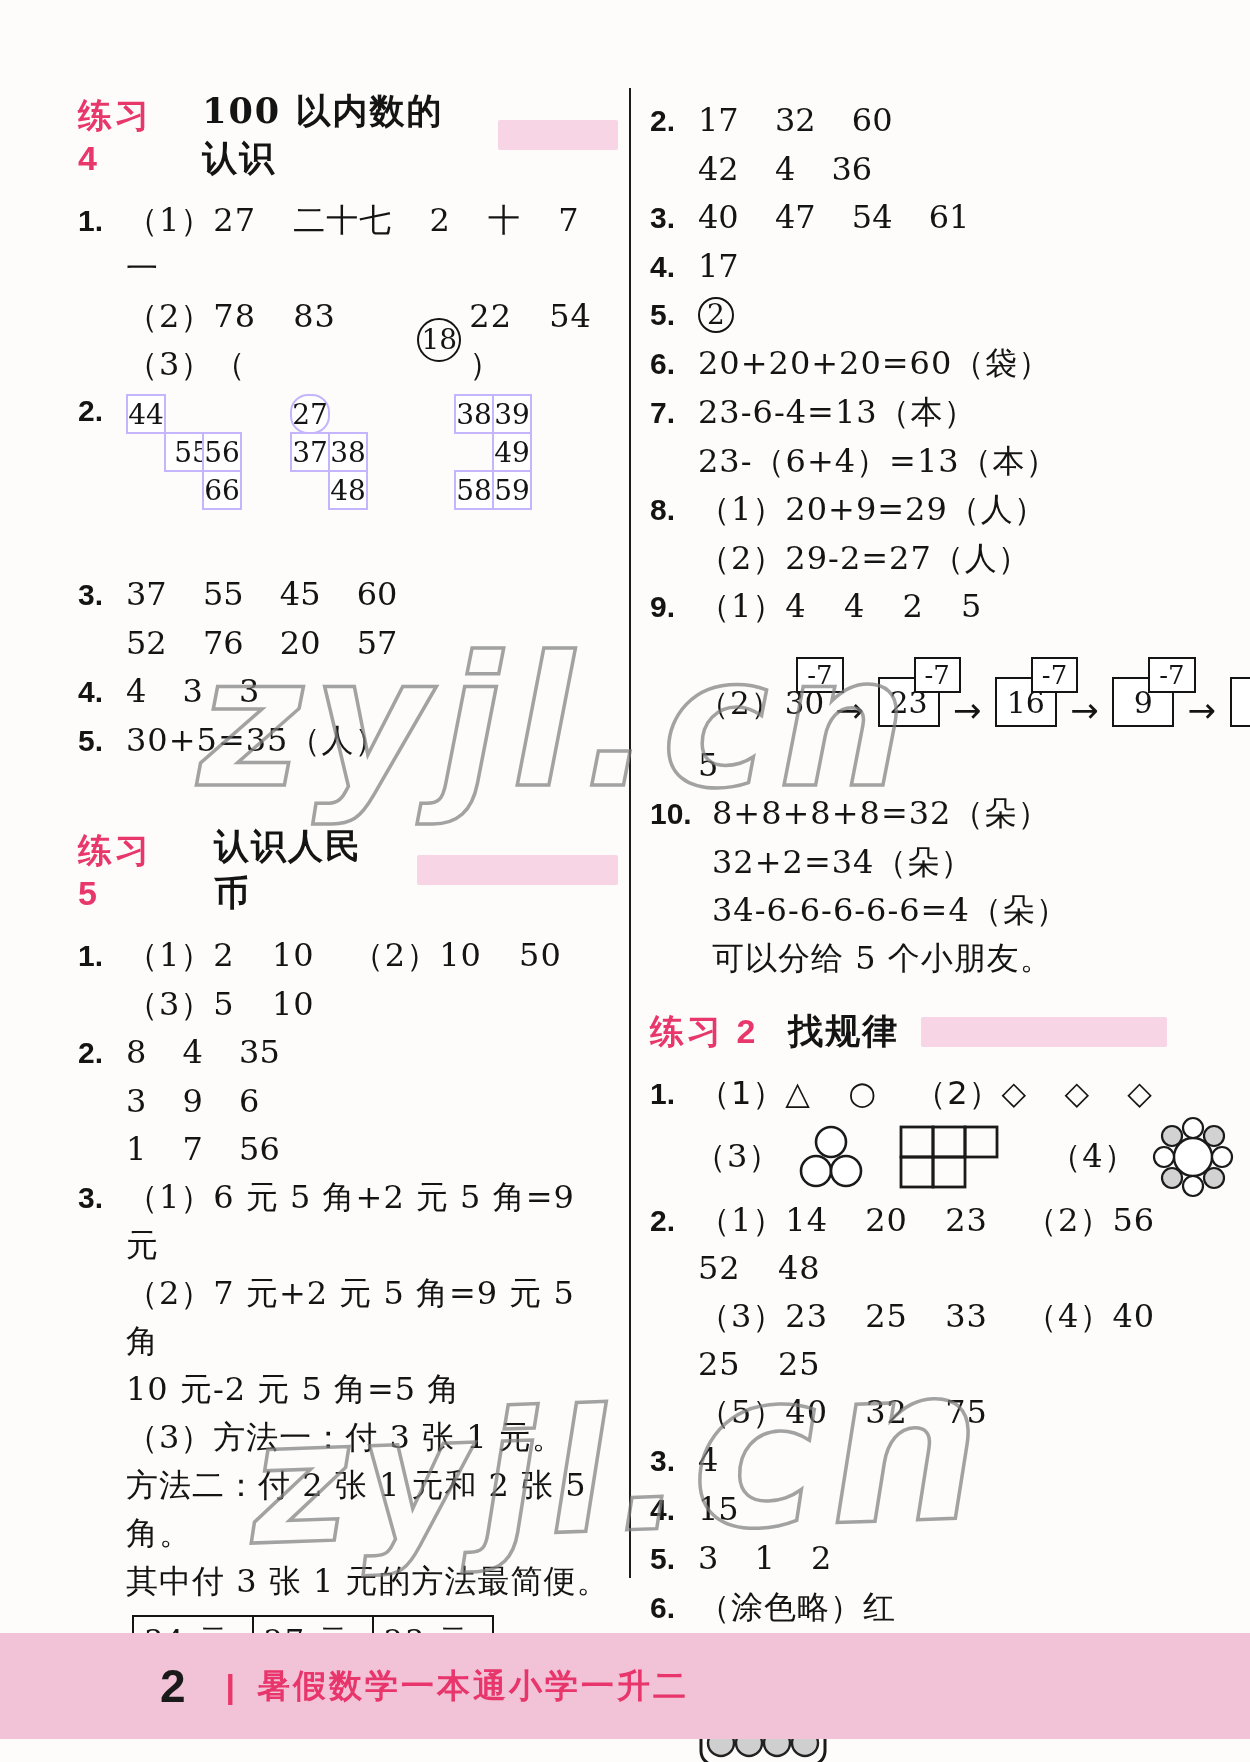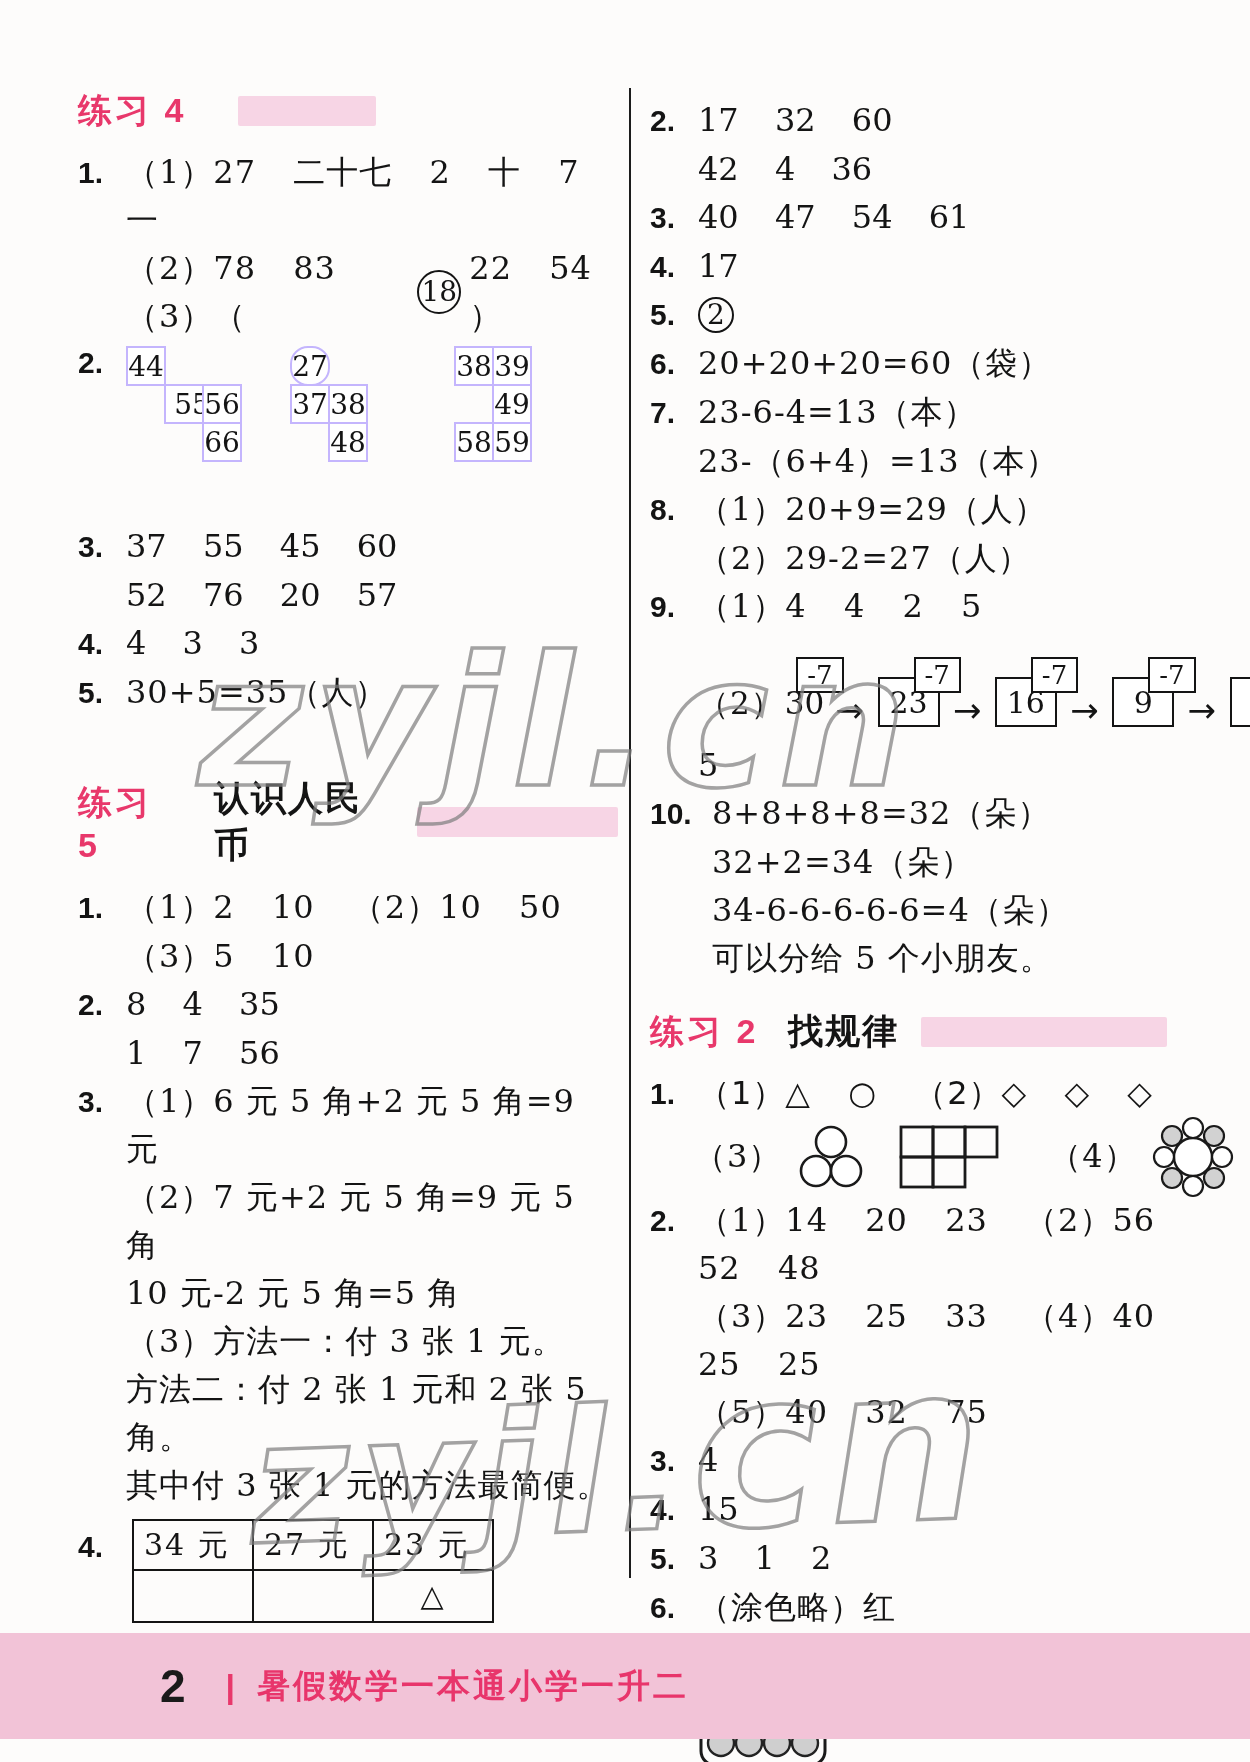--- a/index.html
+++ b/index.html
@@ -75,20 +75,21 @@
 
   <div class="col-divider"></div>
 
   <div class="wm" id="wm1">zyjl.cn</div>
   <div class="wm" id="wm2"><span>zyjl.</span><span class="wm2-cn">cn</span></div>
 
   <div class="col left">
 
     <div class="exh">
       <span class="exlabel">练习 4</span>
+      <span class="extitle">100 以内数的认识</span>
       <span class="hbar" style="width:138px;"></span>
     </div>
 
     <div class="line">
       <span class="inum">1.</span>
       <span class="txt nums">（1）27 二十七 2 十 7 一</span>
     </div>
     <div class="line indent" style="align-items:center;">
       <span class="txt nums">（2）78 83 （3）（</span>
       <span class="circ">18</span>
@@ -143,20 +144,23 @@
     <div class="line">
       <span class="inum">1.</span>
       <span class="txt nums">（1）2 10 （2）10 50</span>
     </div>
     <div class="line indent">
       <span class="txt nums">（3）5 10</span>
     </div>
     <div class="line">
       <span class="inum">2.</span>
       <span class="nums">8 4 35</span>
+    </div>
+    <div class="line indent">
+      <span class="nums">3 9 6</span>
     </div>
     <div class="line indent">
       <span class="nums">1 7 56</span>
     </div>
     <div class="line">
       <span class="inum">3.</span>
       <span class="txt">（1）6 元 5 角+2 元 5 角=9 元</span>
     </div>
     <div class="line indent">
       <span class="txt">（2）7 元+2 元 5 角=9 元 5 角</span>

